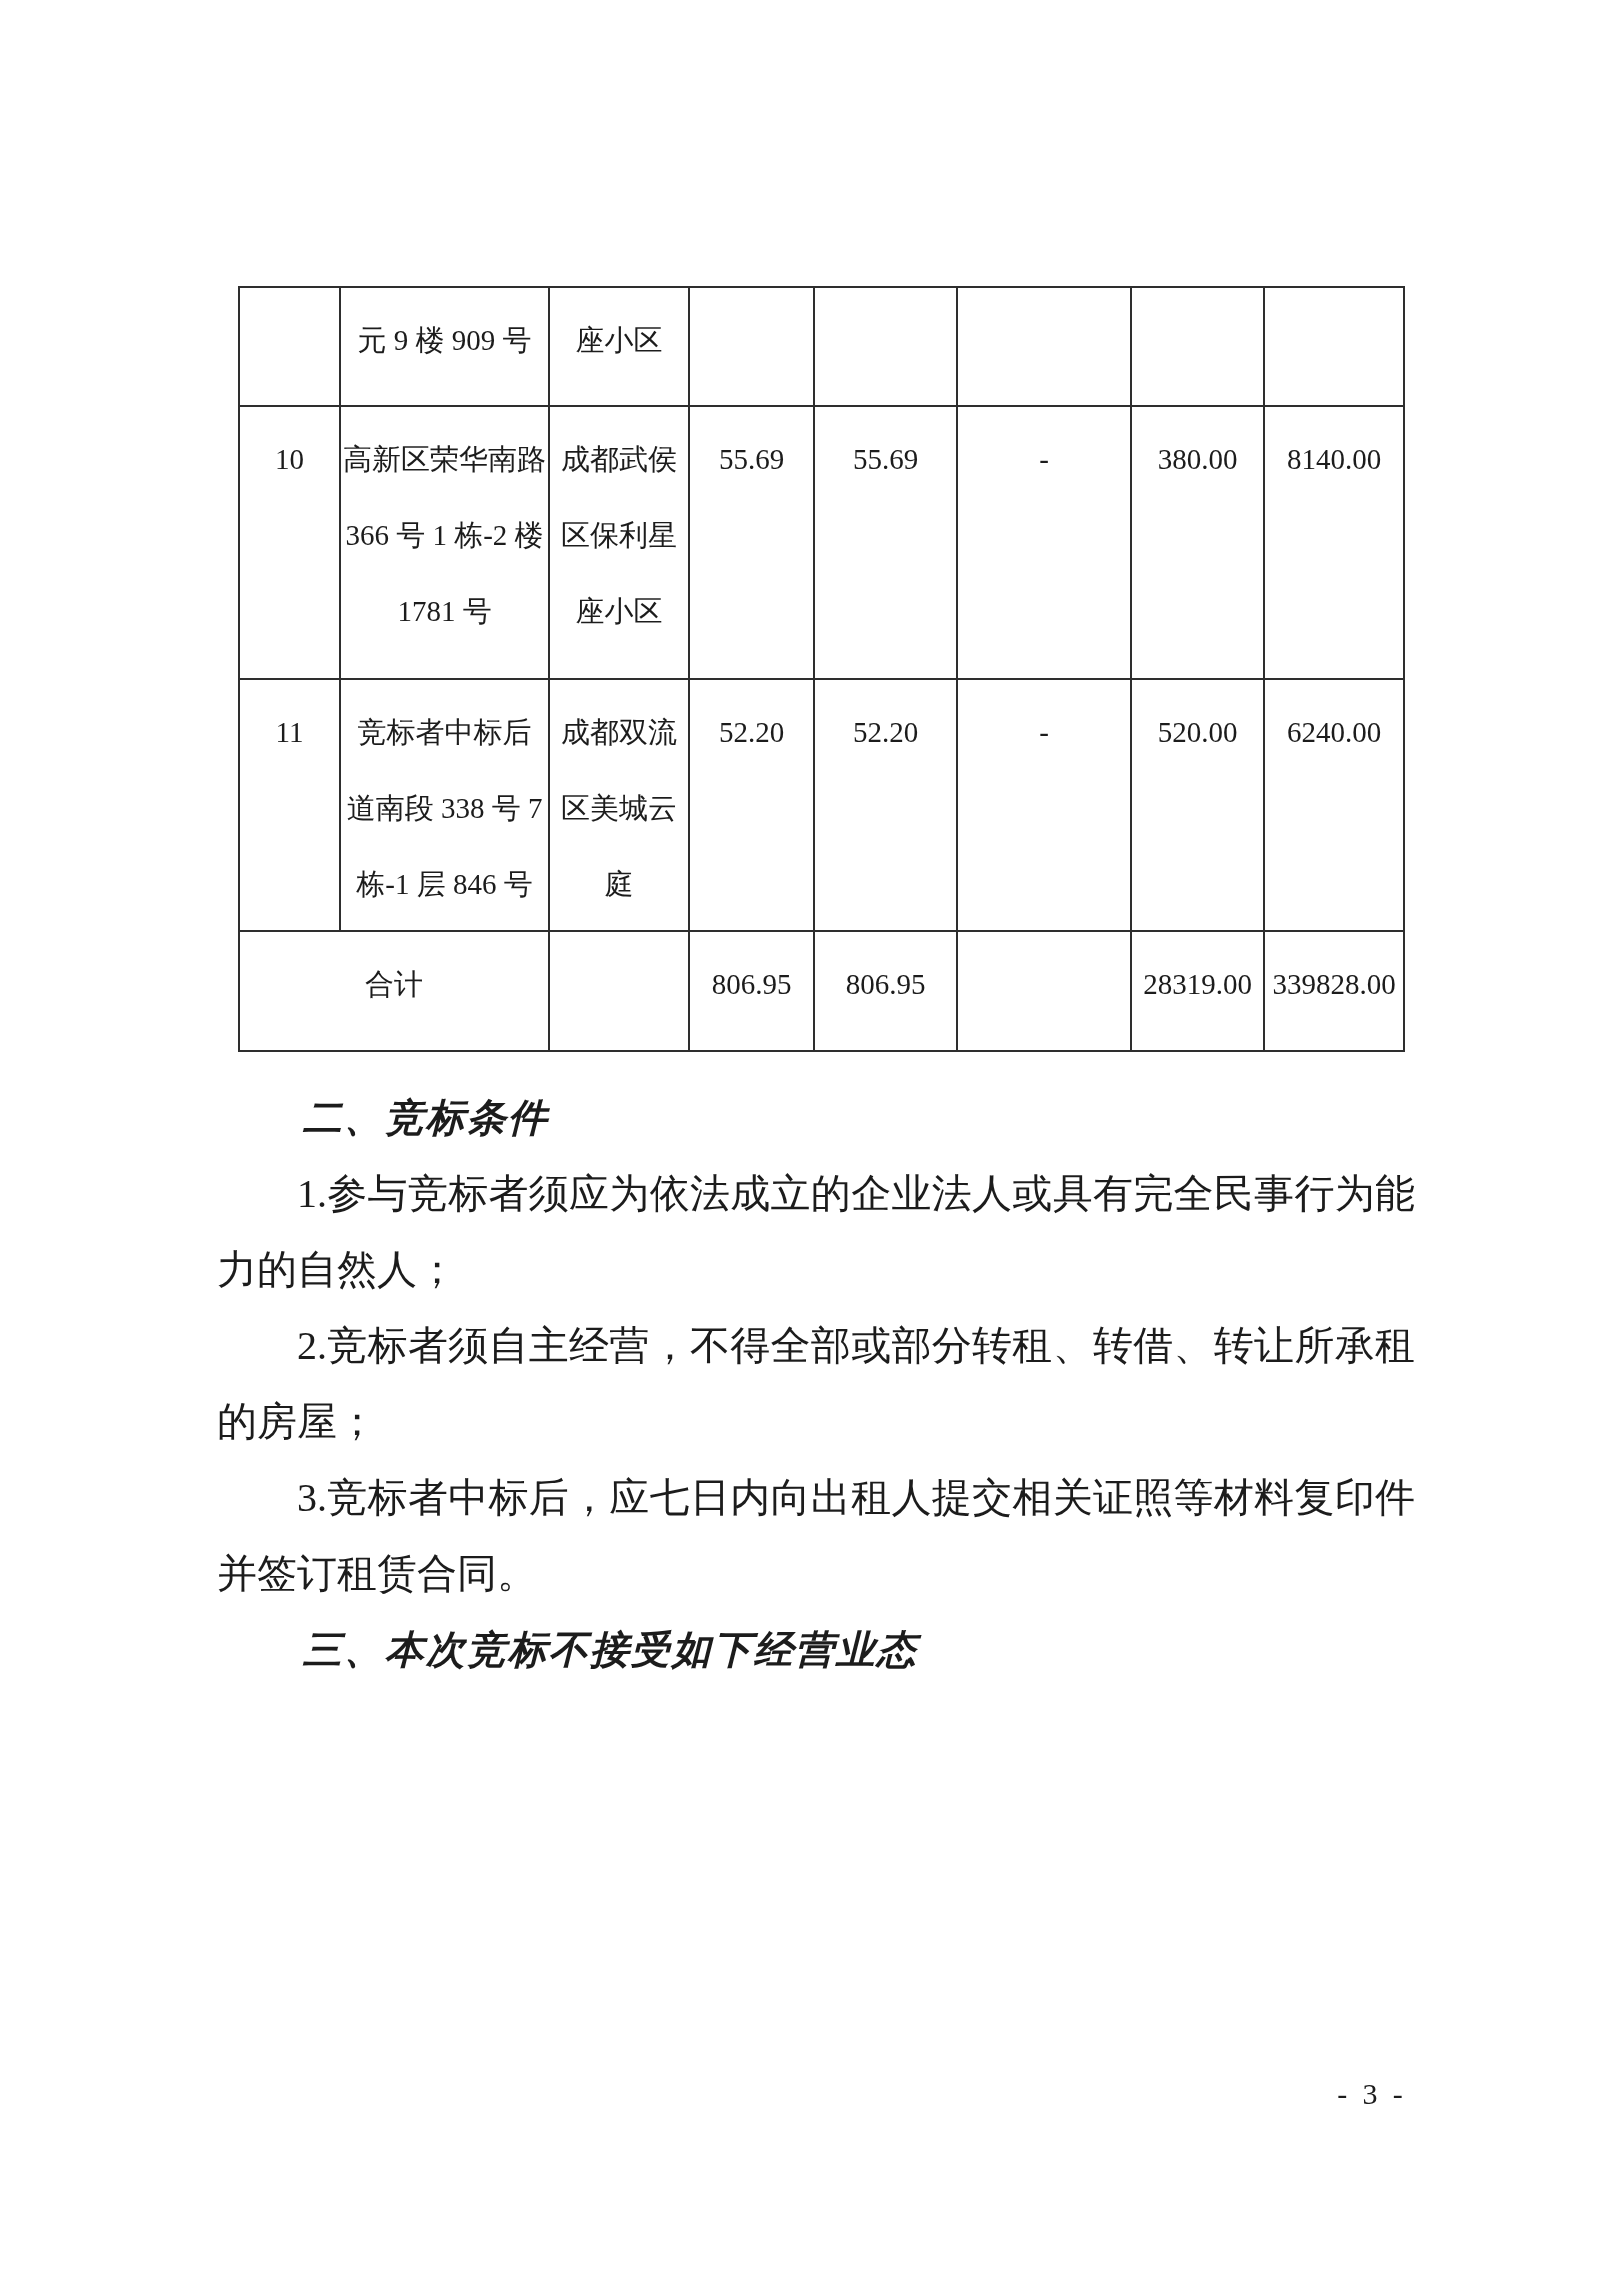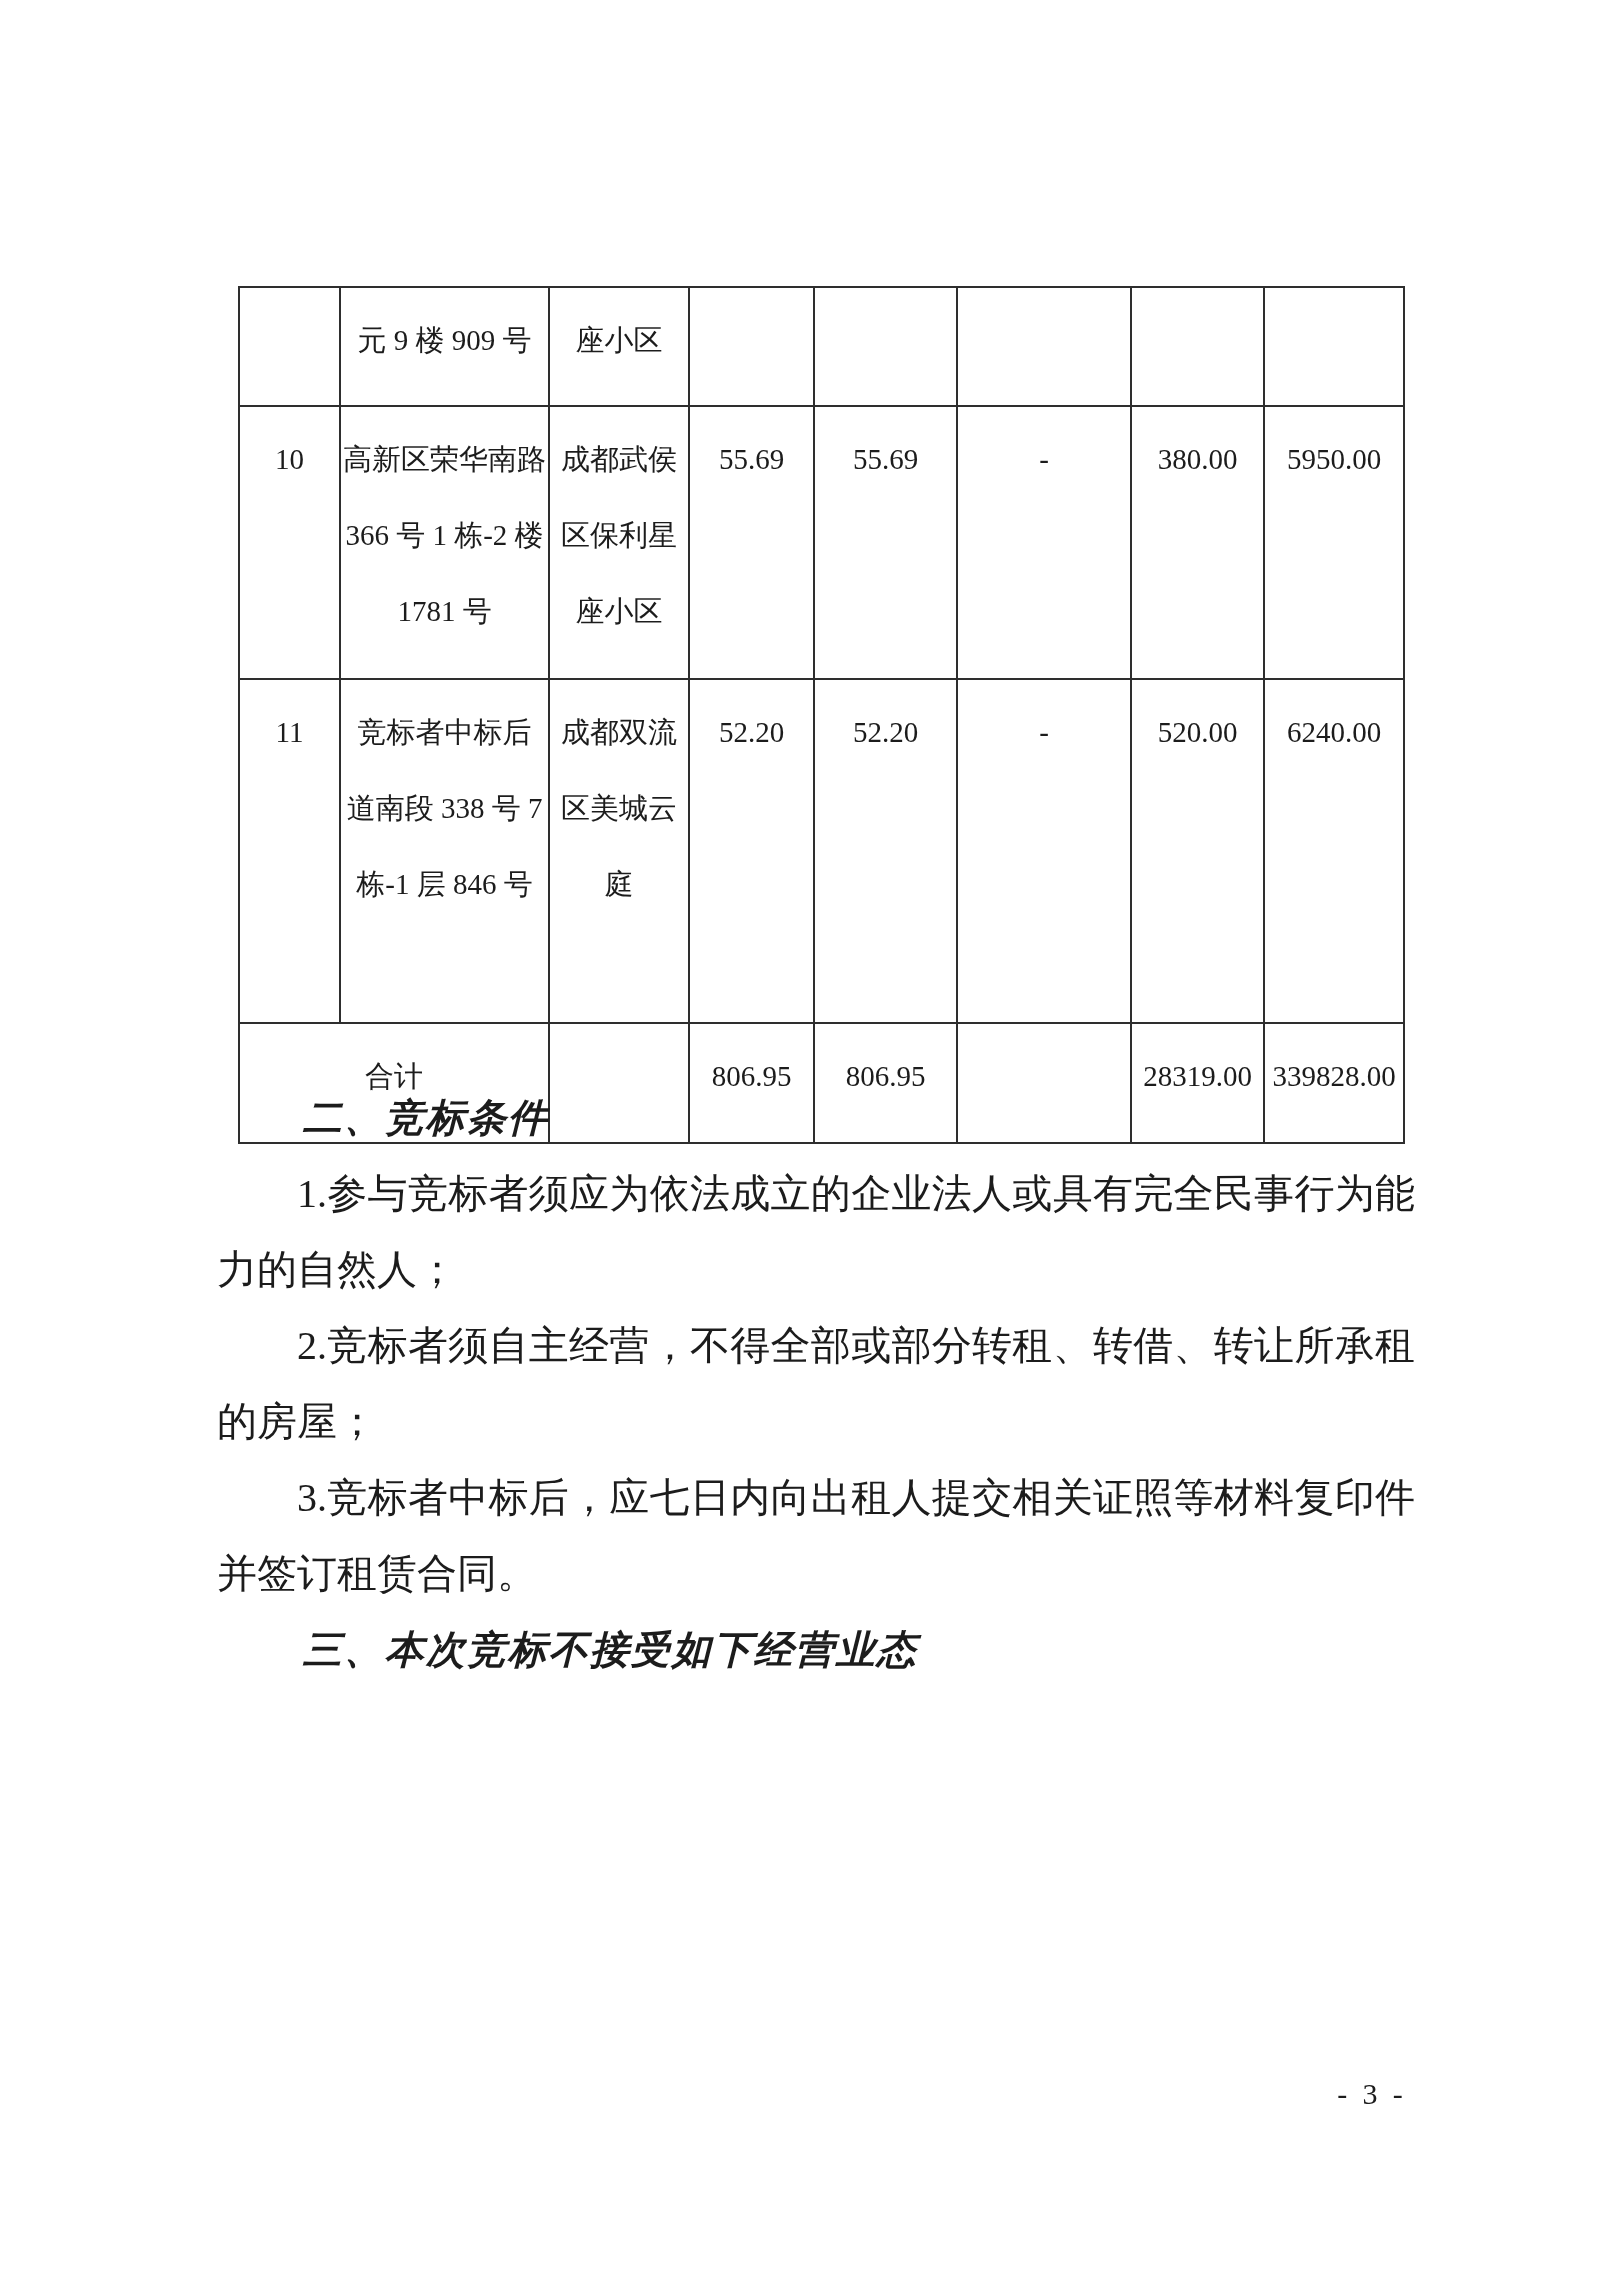--- a/index.html
+++ b/index.html
@@ -30,21 +30,21 @@
     border: 2px solid #2e2e2e;
     vertical-align: top;
     padding: 13.7px 2px 0 2px;
     text-align: center;
     font-size: 29px;
     line-height: 76px;
     overflow: hidden;
   }
   .row-partial { height: 119px; }
   .row-10      { height: 273px; padding-left: 27px; }
-  .row-11      { height: 344px; }
+  .row-11      { height: 252px; }
   .row-total   { height: 120px; }
   .cell-line { white-space: nowrap; }
 
   
   .body-text {
     position: absolute;
     left: 217px;
     top: 1080px;
     width: 1198px;
   }
@@ -122,21 +122,21 @@
       </td>
       <td>
         <div class="cell-line">成都武侯</div>
         <div class="cell-line">区保利星</div>
         <div class="cell-line">座小区</div>
       </td>
       <td>55.69</td>
       <td>55.69</td>
       <td>-</td>
       <td>380.00</td>
-      <td>5950.00</td>
+      <td>8140.00</td>
     </tr>
 
     <tr class="row-11">
       <td>11</td>
       <td>
         <div class="cell-line">竞标者中标后</div>
         <div class="cell-line">道南段 338 号 7</div>
         <div class="cell-line">栋-1 层 846 号</div>
       </td>
       <td>

